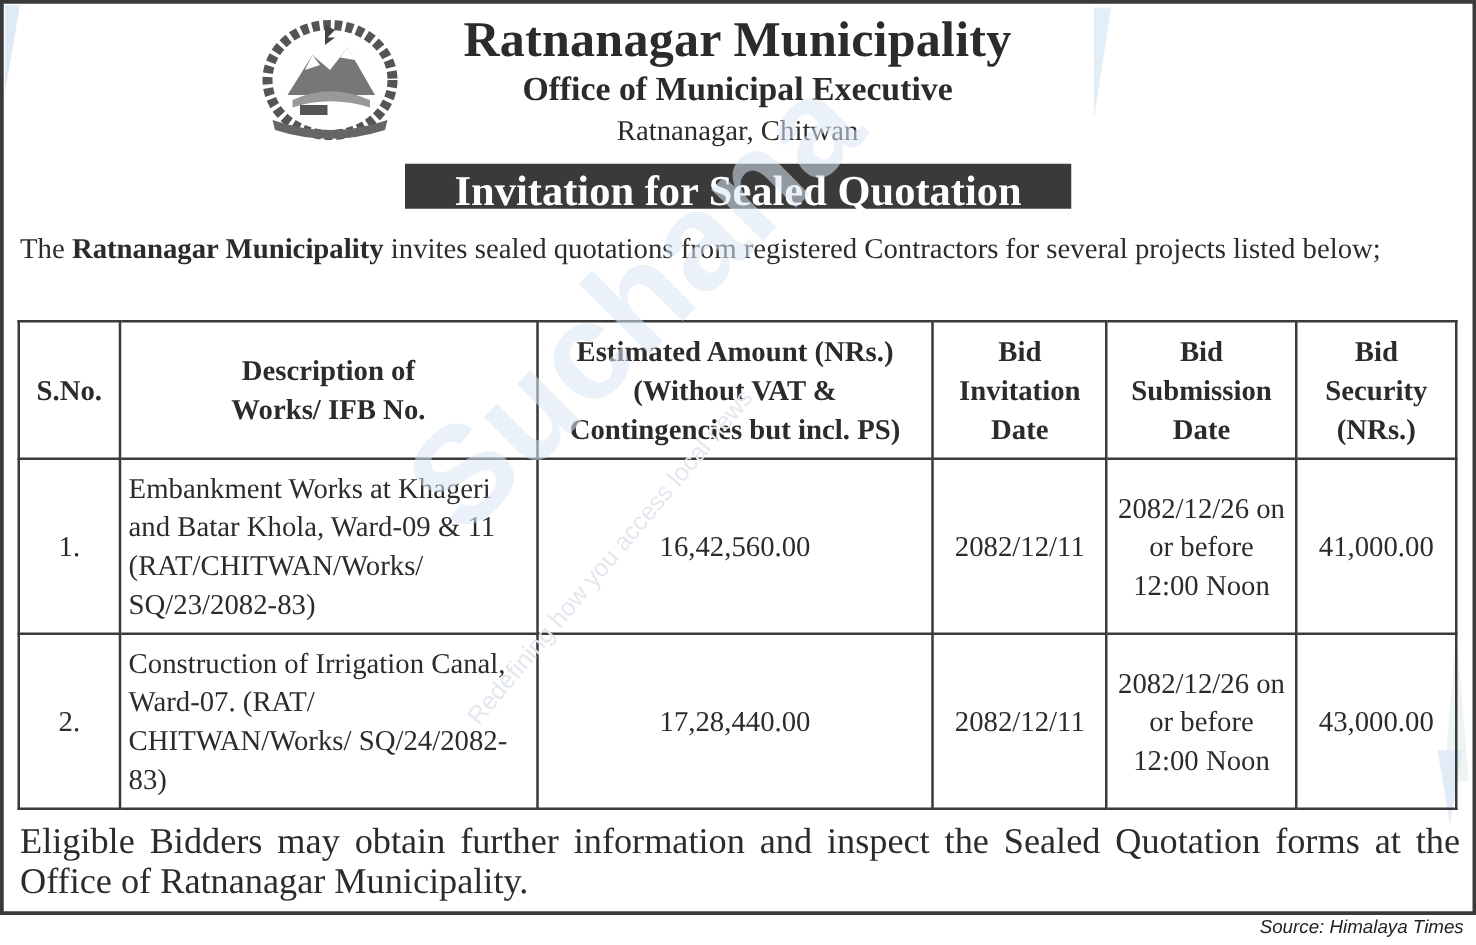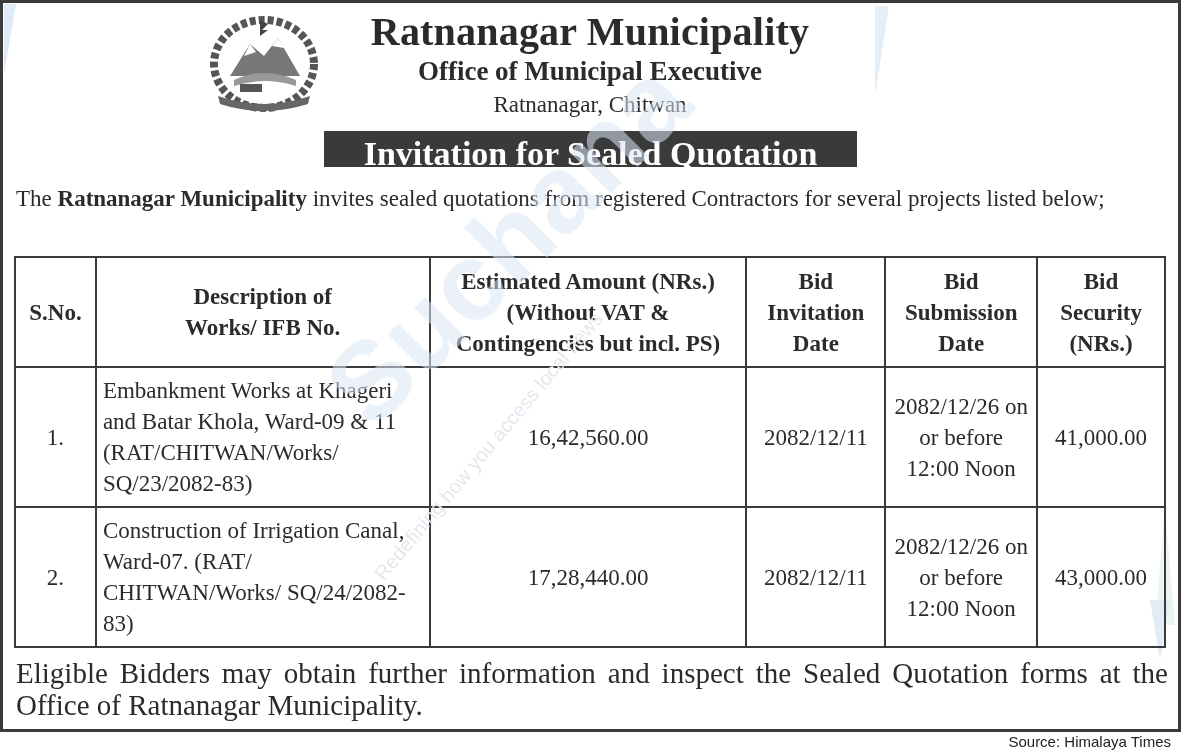--- a/index.html
+++ b/index.html
@@ -67,21 +67,21 @@
     table.works td.desc { text-align: left; margin-left: 16px; }
     table.works tbody tr { height: 140px; }
 
     .closing {
       position: absolute; left: 16px; top: 657px; width: 1152px;
       font-size: 29px; line-height: 32px; color: #2b2b2b; text-align: justify;
       text-align-last: left;
     }
     .source {
       position: absolute; right: 10px; top: 733px;
-      font-family: "Liberation Sans", sans-serif; 
+      font-family: "Liberation Sans", sans-serif; font-style: italic;
       font-size: 15px; color: #222;
     }
   </style>
 </head>
 <body>
 
 <div class="frame"></div>
 
 <div class="watermark wm-shape wm-s1"></div>
 <div class="watermark wm-shape wm-s2"></div>

